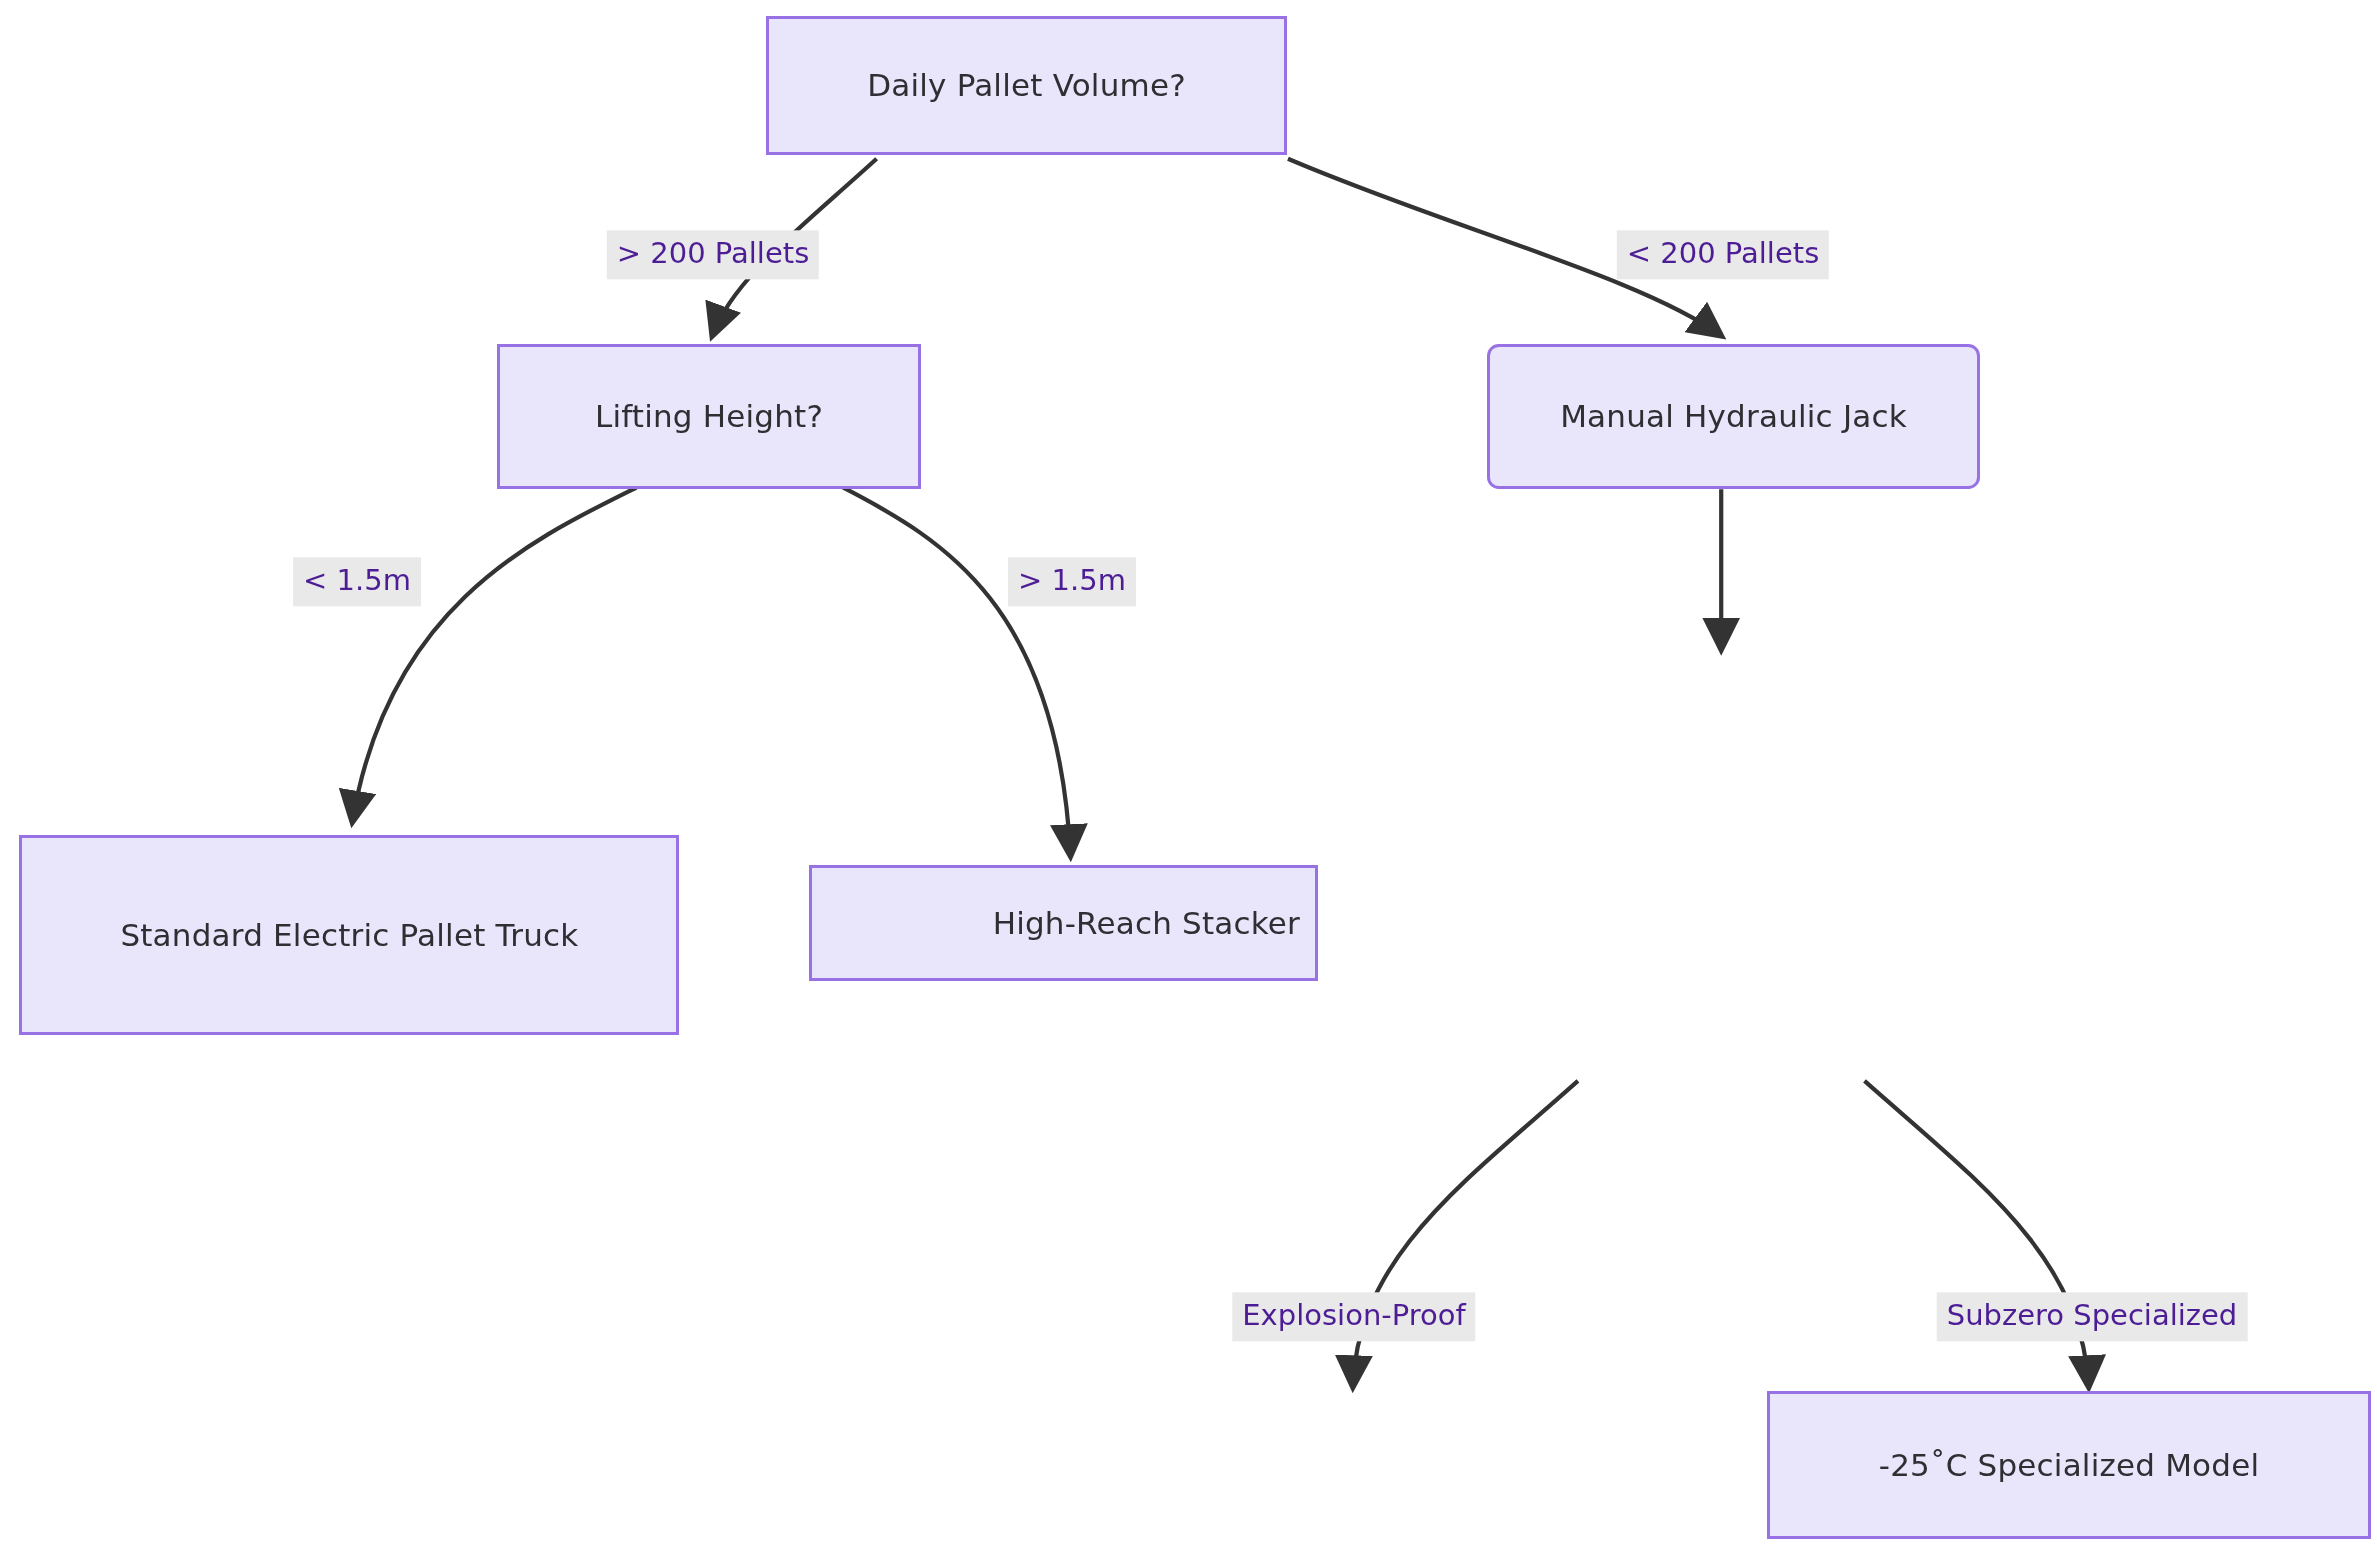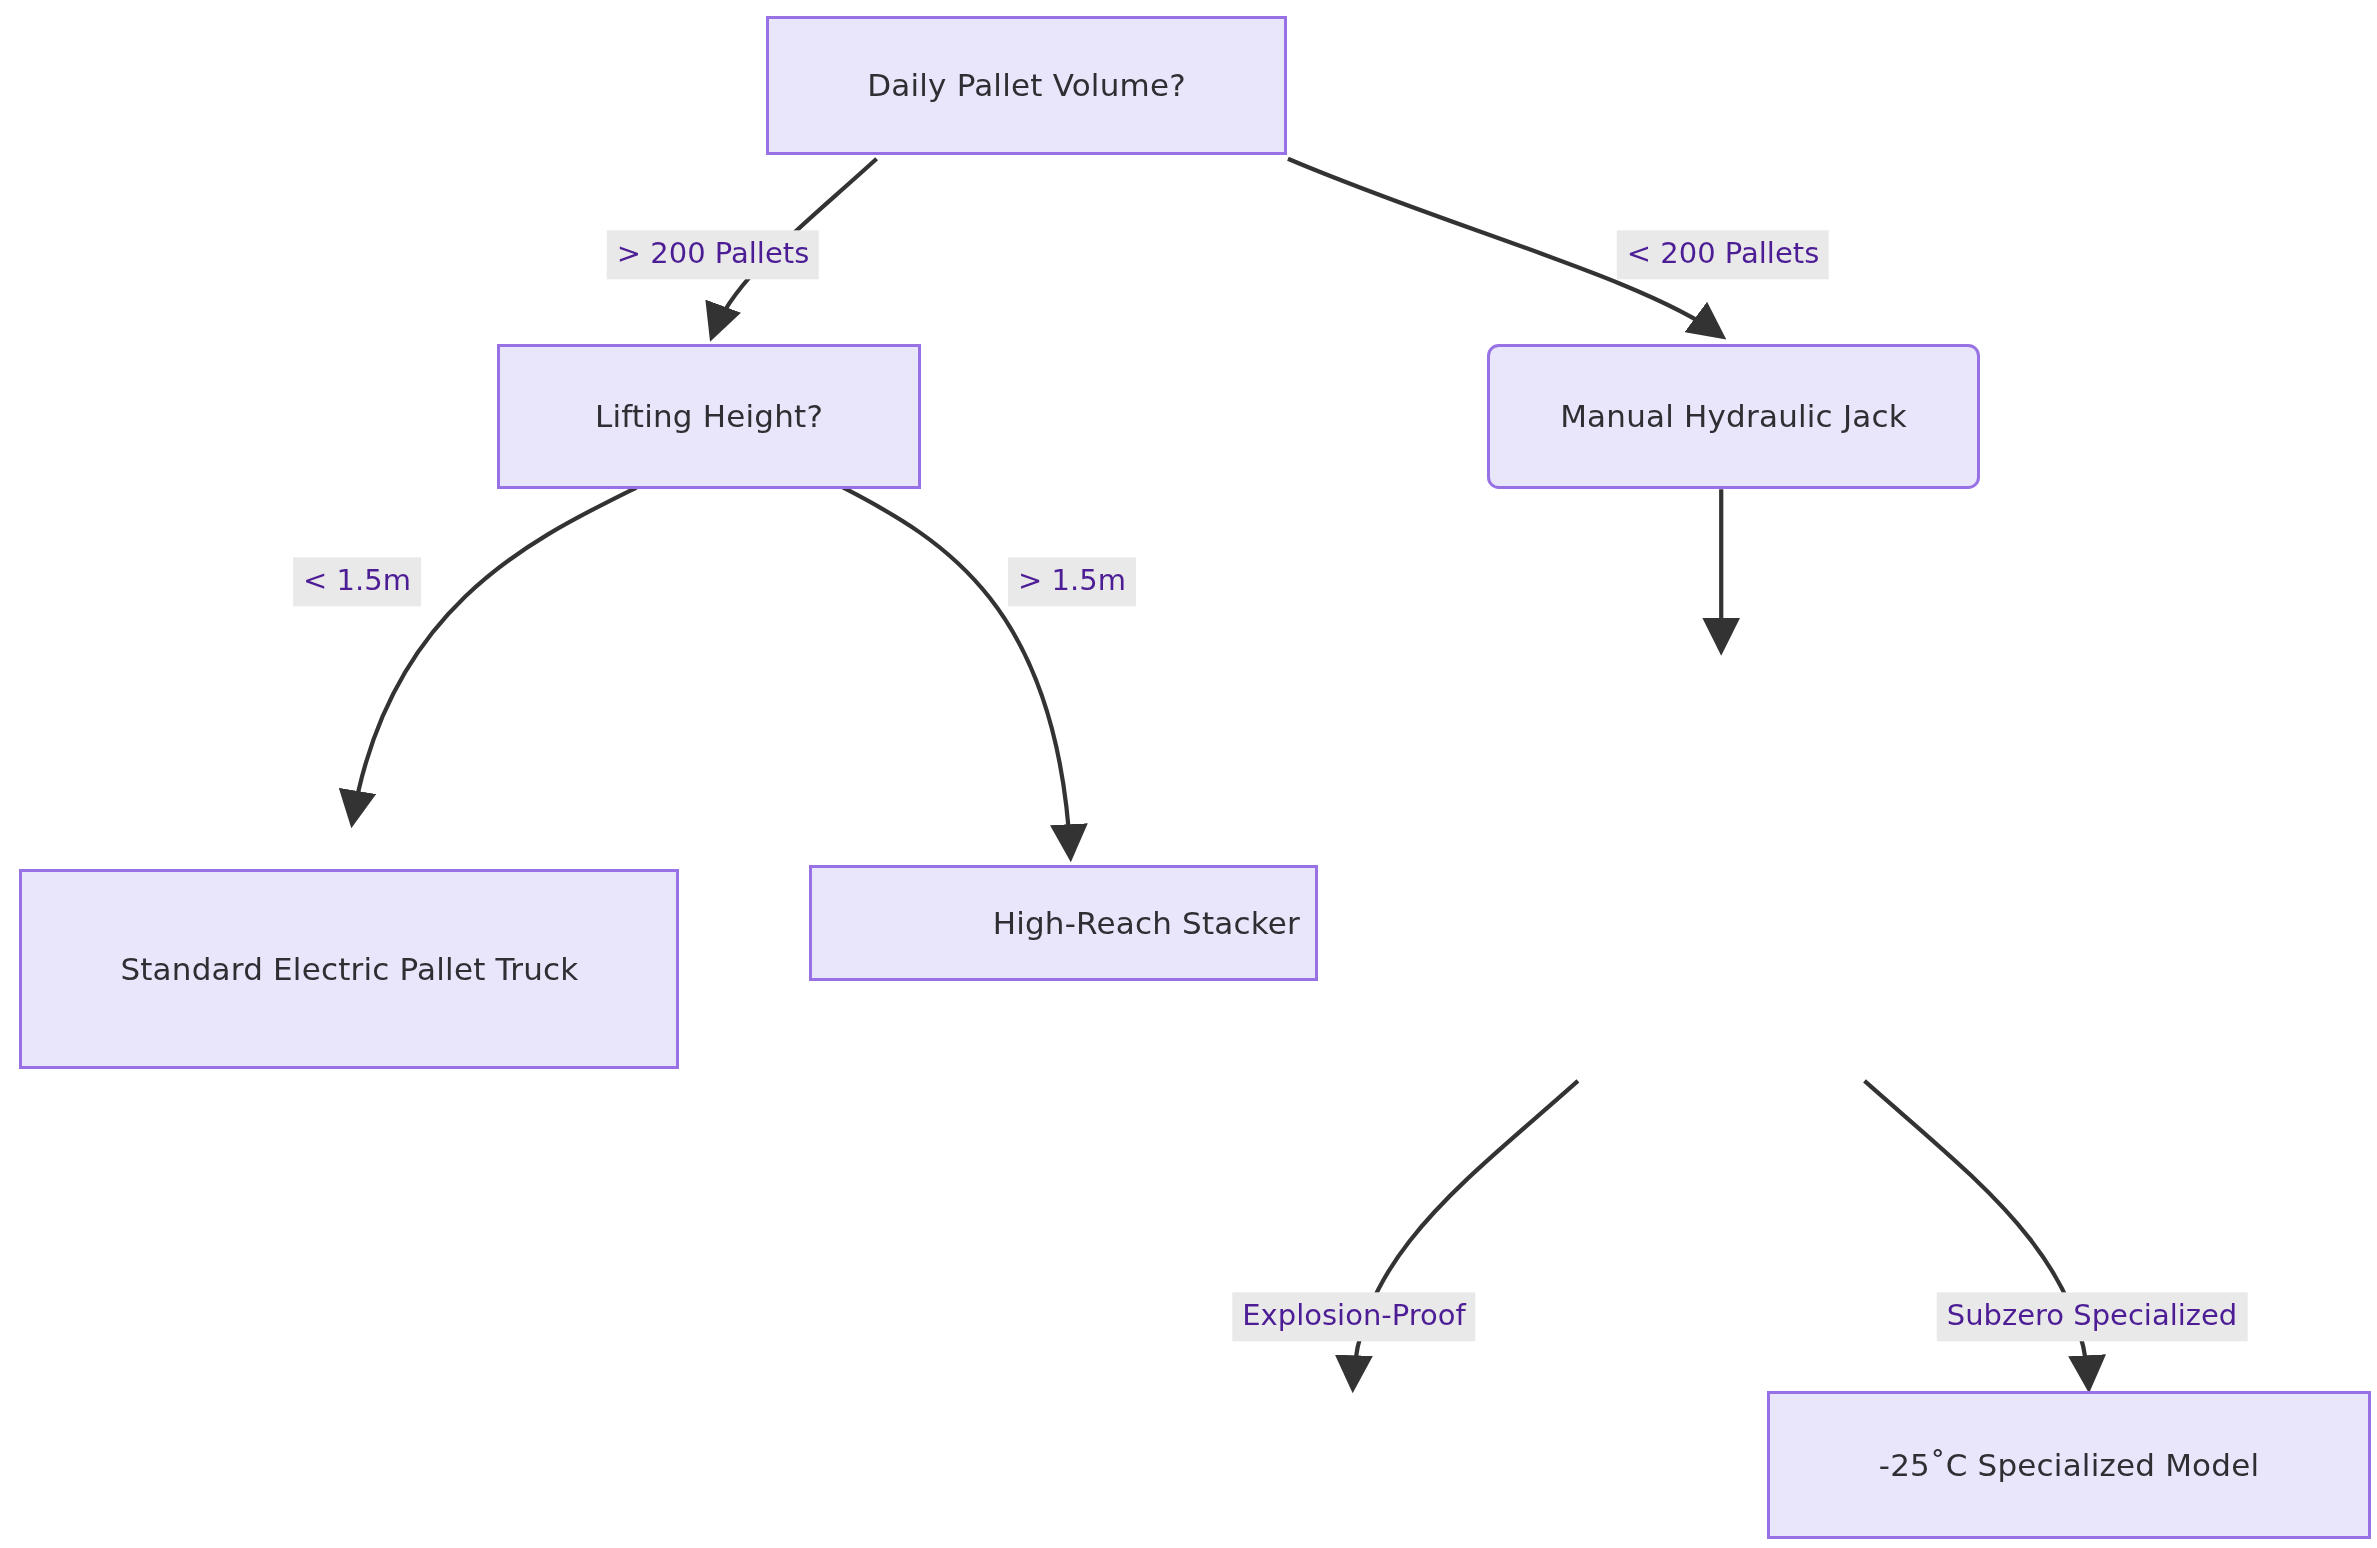--- a/index.html
+++ b/index.html
@@ -116,21 +116,21 @@
   </div>
 
   <div class="node" style="left:497px; top:344px; width:424px; height:145px;">
     <span class="node-label">Lifting Height?</span>
   </div>
 
   <div class="node rounded" style="left:1467px; top:344px; width:493px; height:145px;margin-left:20px;">
     <span class="node-label">Manual Hydraulic Jack</span>
   </div>
 
-  <div class="node" style="left:19.4px; top:835px; width:660px; height:200px;margin-top:34px;">
+  <div class="node" style="left:19.4px; top:835px; width:660px; height:200px;">
     <span class="node-label" style="max-width:523px;">Standard Electric Pallet Truck</span>
   </div>
 
   <div class="node" style="left:809px; top:865px; width:509px; height:116px;justify-content:flex-end;">
     <span class="node-label">High-Reach Stacker</span>
   </div>
 
 
 
   <div class="node" style="left:1767px; top:1391px; width:604px; height:148px;">

